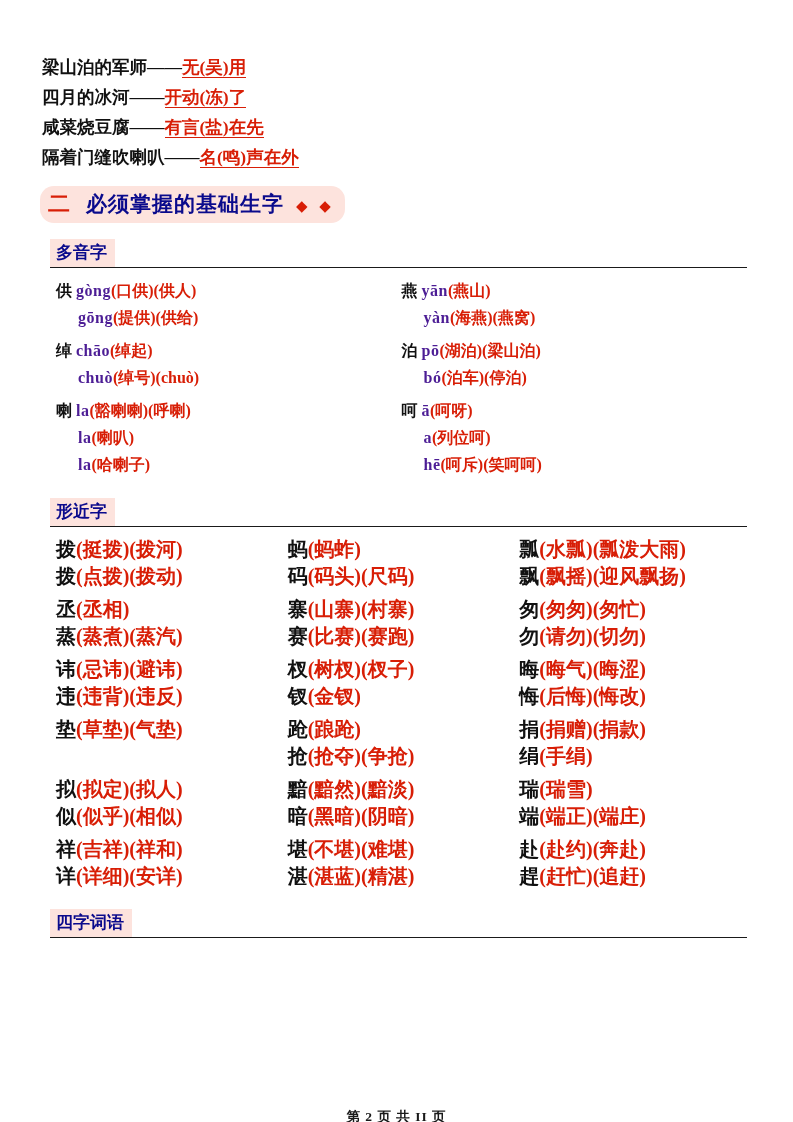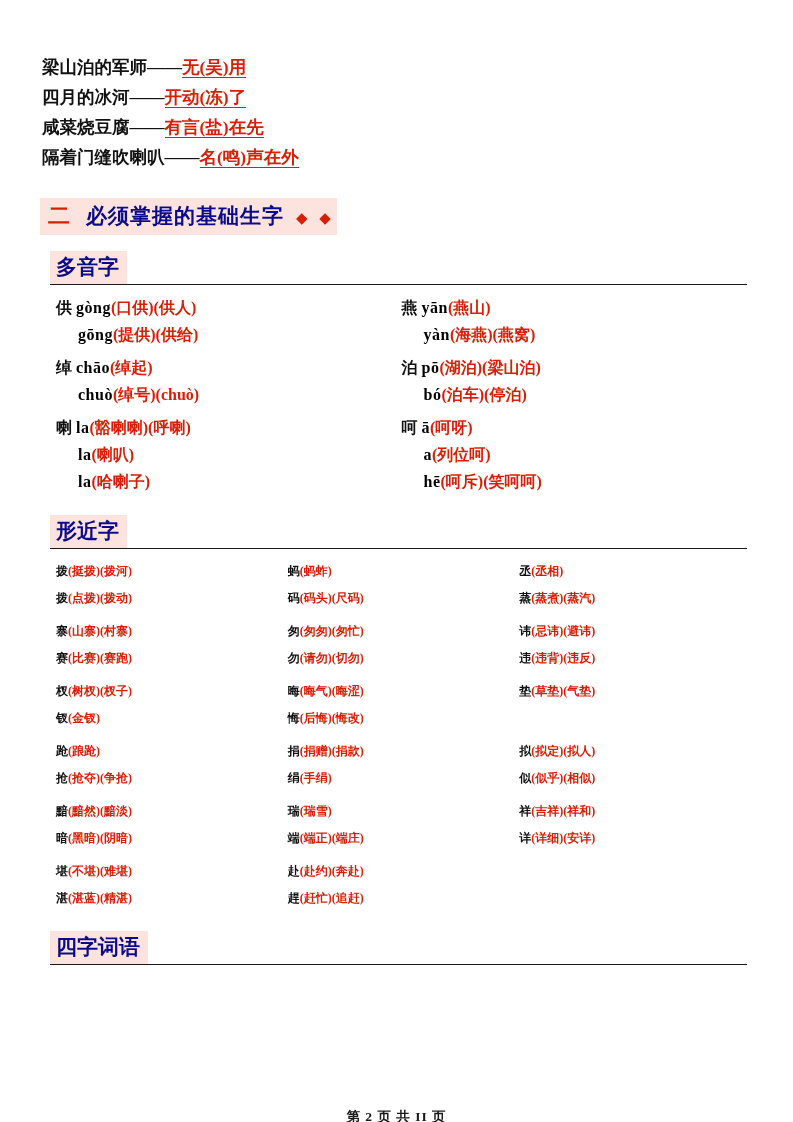--- a/index.html
+++ b/index.html
@@ -18,43 +18,43 @@
   .page {
     position: relative;
     width: 793px;
     height: 1122px;
     padding: 0;
     box-sizing: border-box;
   }
 
   
   .riddles {
-    margin: 52px 0 12px 0;
+    margin: 52px 0 0 0;
     padding: 0 0 0 42px;
   }
   .riddle-line {
     font-size: 17.5px;
     line-height: 30px;
     color: #111111;
     white-space: nowrap;
     font-weight: 600;
   }
   .riddle-ans {
     color: #d81e06;
     border-bottom: 1.5px solid #d81e06;
     font-weight: 700;
   }
 
   
   .section-head {
     margin: 14px 12px 0 40px;
     display: inline-block;
     background: #fde3dd;
-    padding: 3px 2px 4px 8px;
-    border-radius: 0;
+    padding: 3px 10px 4px 8px;
+    border-radius: 14px;
   }
   .section-head .num {
     color: #d81e06;
     font-size: 22px;
     font-weight: 700;
     letter-spacing: 2px;
   }
   .section-head .title {
     color: #0a0a8c;
     font-size: 21px;
@@ -72,21 +72,21 @@
   
   .sub-head-wrap {
     margin: 16px 0 0 0;
     padding: 0 46px 0 50px;
     position: relative;
   }
   .sub-head {
     display: inline-block;
     background: #fde3dd;
     color: #0a0a8c;
-    font-size: 21px;
+    font-size: 17px;
     font-weight: 700;
     padding: 2px 8px 3px 6px;
     position: relative;
     z-index: 2;
     text-align: center;
   }
   .rule {
     border-bottom: 1.3px solid #1a1a1a;
     margin: -9px 46px 0 50px;
     height: 9px;
@@ -104,35 +104,35 @@
   }
   .poly-row {
     font-size: 16px;
     line-height: 27px;
     white-space: nowrap;
     color: #111111;
     font-weight: 600;
   }
   .poly-row.indent { padding-left: 22px; }
   .han { color: #111111; }
-  .py  { color: #000000; letter-spacing: 0.5px; }
+  .py  { color: #4c1d95; letter-spacing: 0.5px; }
   .wd  { color: #d81e06; font-weight: 700; }
 
   
   .near {
     margin: 6px 46px 0 56px;
     display: grid;
     grid-template-columns: 1fr 1fr 1fr;
     column-gap: 4px;
   }
   .near-cell {
     padding: 3px 0 3px 0;
   }
   .near-line {
-    font-size: 12px;
+    font-size: 20px;
     line-height: 27px;
     white-space: nowrap;
     font-weight: 700;
     color: #d81e06;
   }
   .near-line .hz { color: #111111; }
 
   
   .footer {
     position: absolute;
@@ -258,20 +258,24 @@
   <div class="near" id="near-grid">
       <div class="near-cell">
         <div class="near-line"><span class="hz">拨</span>(<span>挺拨</span>)(<span>拨河</span>)</div>
         <div class="near-line"><span class="hz">拨</span>(<span>点拨</span>)(<span>拨动</span>)</div>
       </div>
       <div class="near-cell">
         <div class="near-line"><span class="hz">蚂</span>(<span>蚂蚱</span>)</div>
         <div class="near-line"><span class="hz">码</span>(<span>码头</span>)(<span>尺码</span>)</div>
       </div>
       <div class="near-cell">
+        <div class="near-line"><span class="hz">瓢</span>(<span>水瓢</span>)(<span>瓢泼大雨</span>)</div>
+        <div class="near-line"><span class="hz">飘</span>(<span>飘摇</span>)(<span>迎风飘扬</span>)</div>
+      </div>
+      <div class="near-cell">
         <div class="near-line"><span class="hz">丞</span>(<span>丞相</span>)</div>
         <div class="near-line"><span class="hz">蒸</span>(<span>蒸煮</span>)(<span>蒸汽</span>)</div>
       </div>
       <div class="near-cell">
         <div class="near-line"><span class="hz">寨</span>(<span>山寨</span>)(<span>村寨</span>)</div>
         <div class="near-line"><span class="hz">赛</span>(<span>比赛</span>)(<span>赛跑</span>)</div>
       </div>
       <div class="near-cell">
         <div class="near-line"><span class="hz">匆</span>(<span>匆匆</span>)(<span>匆忙</span>)</div>
         <div class="near-line"><span class="hz">勿</span>(<span>请勿</span>)(<span>切勿</span>)</div>

